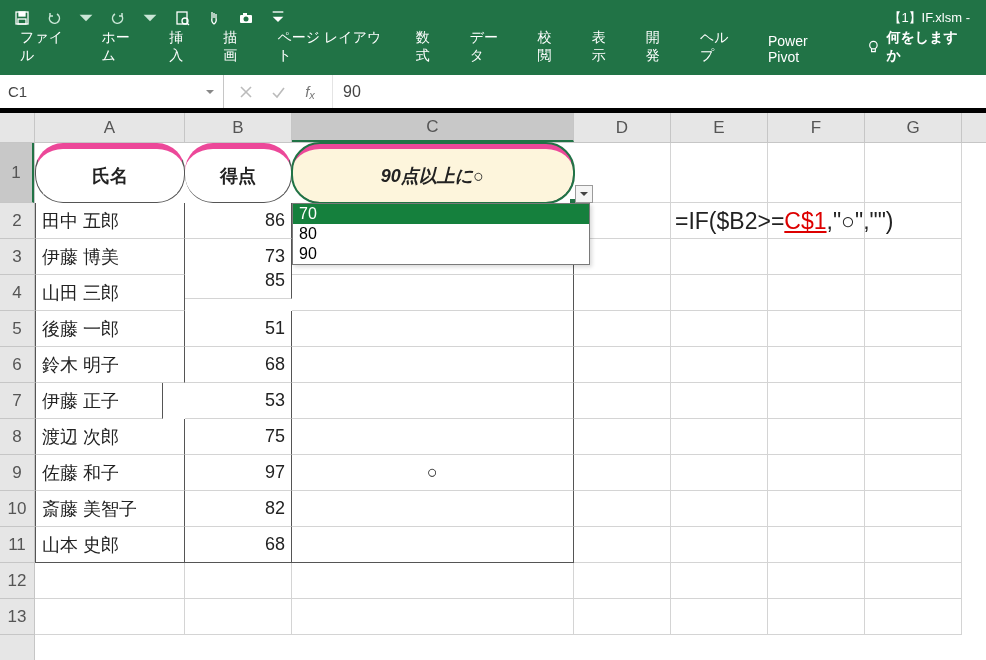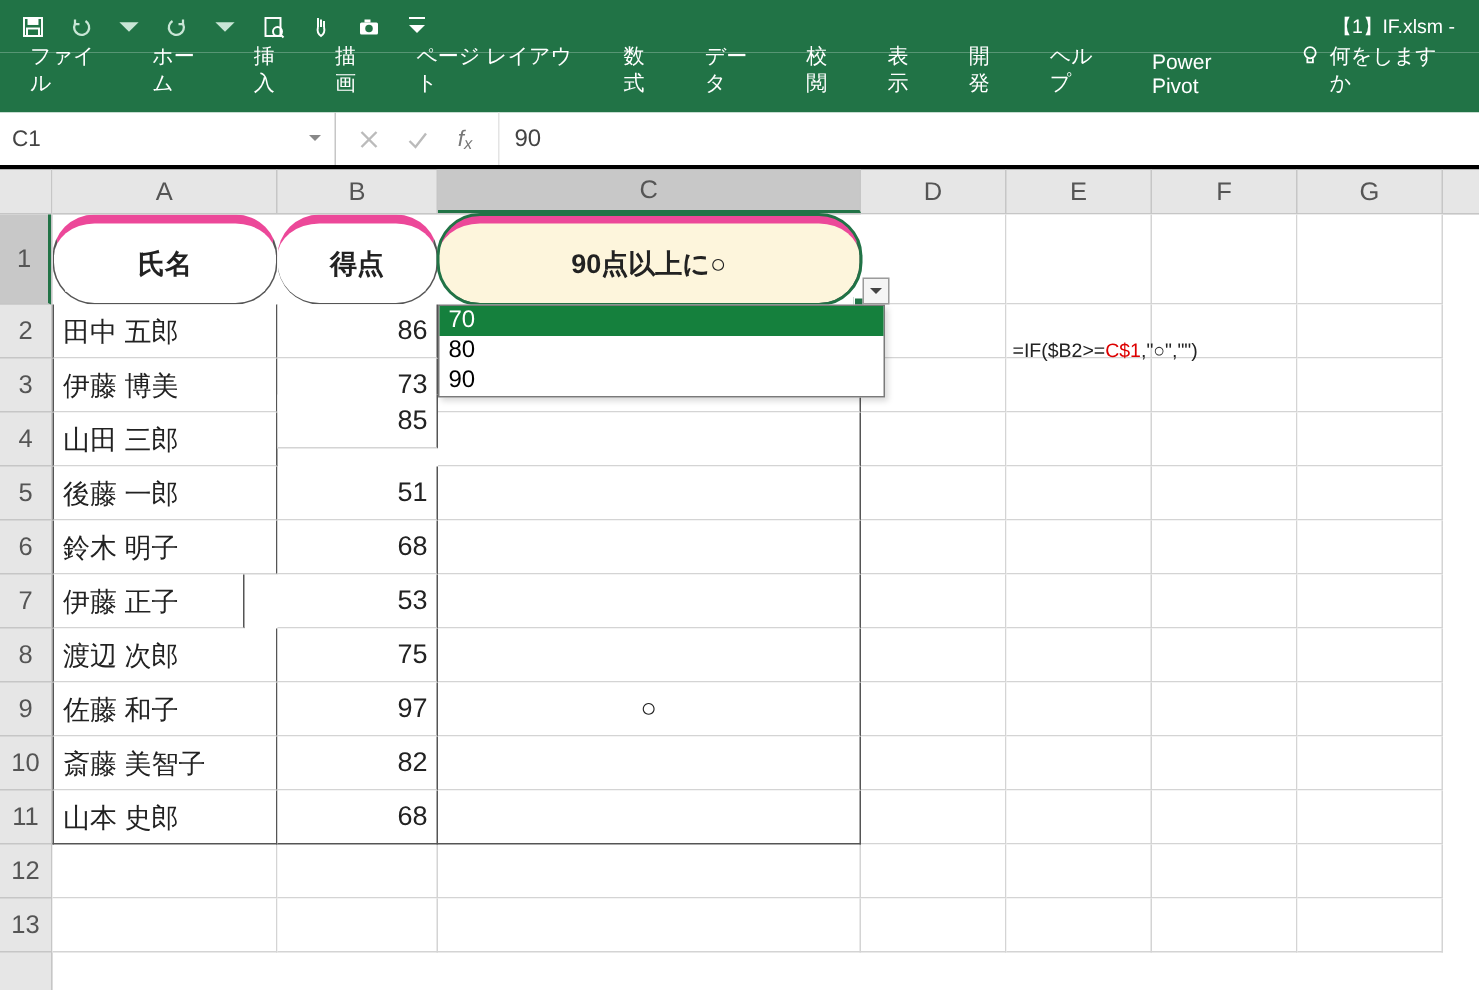--- a/index.html
+++ b/index.html
@@ -8,25 +8,25 @@
   
   .title-bar { background: #217346; height: 35px; display: flex; align-items: center; color: #fff; padding: 12px 8px; }
   .qat { display: flex; gap: 4px; align-items: center; }
   .qat-btn { width: 28px; height: 28px; display: flex; align-items: center; justify-content: center; cursor: pointer; }
   .qat svg { width: 16px; height: 16px; }
   .title-text { margin-left: auto; font-size: 13px; padding-right: 8px; }
 
   
   .ribbon { background: #217346; height: 40px; display: flex; align-items: flex-end; padding: 0 6px; color: #fff; font-size: 14px; }
   .tab { padding: 10px 14px; cursor: pointer; }
-  .tell-me { margin-left: auto; display: flex; gap: 6px; padding: 10px 14px; }
+  .tell-me { margin-left: auto; display: flex; align-items: center; gap: 6px; padding: 10px 14px; font-weight: bold; }
   .tell-me svg { width: 16px; height: 16px; }
 
   
-  .formula-row { display: flex; align-items: center; height: 38px; border-bottom: 3px solid #000000; background: #fff; }
+  .formula-row { display: flex; align-items: center; height: 38px; border-bottom: 5px solid #000000; background: #fff; }
   .name-box { width: 224px; height: 100%; display: flex; align-items: center; border-right: 1px solid #c6c6c6; padding: 0 8px; font-size: 15px; color: #444; }
   .name-box .dd { margin-left: auto; color: #777; }
   .fb-btns { display: flex; align-items: center; gap: 4px; padding: 0 8px; border-right: 1px solid #e4e4e4; height: 100%; }
   .fb-btn { width: 28px; height: 28px; display: flex; align-items: center; justify-content: center; color: #a0a0a0; }
   .fx { font-style: italic; color: #777; font-size: 15px; }
   .formula-input { flex: 1; padding: 0 10px; font-size: 16px; color: #444; }
 
   
   .sheet { display: flex; height: calc(100% - 35px - 40px - 38px); }
   .corner { width: 35px; height: 30px; background: #e6e6e6; border-right: 1px solid #c6c6c6; border-bottom: 1px solid #c6c6c6; flex-shrink: 0; }
@@ -63,23 +63,23 @@
   
   .dd-btn { position: absolute; width: 18px; height: 18px; background: #f5f5f5; border: 1px solid #9b9b9b; display: flex; align-items: center; justify-content: center; z-index: 4; cursor: pointer; }
   .dd-btn svg { width: 10px; height: 10px; }
 
   
   .dd-list { position: absolute; background: #fff; border: 1px solid #7a7a7a; z-index: 10; font-size: 16px; box-shadow: 2px 2px 4px rgba(0,0,0,0.15); }
   .dd-item { padding: 0 6px; height: 20px; line-height: 20px; cursor: pointer; }
   .dd-item.sel-item { background: #15803d; color: #fff; }
 
   
-  .formula-cell { position: absolute; display: flex; align-items: center; font-size: 13px; white-space: nowrap; z-index: 1; margin-top: 12px; }
+  .formula-cell { position: absolute; display: flex; align-items: center; font-size: 23px; white-space: nowrap; z-index: 1; }
   .formula-cell .black { color: #222; }
-  .formula-cell .red { color: #d00; font-weight: 500; }
+  .formula-cell .red { color: #d00; font-weight: 500; text-decoration: underline; }
   .col-h.strong { background: #c8c8c8; border-bottom: 2px solid #217346; }
   .row-h.strong { background: #c8c8c8; border-right: 2px solid #217346; }
 </style>
 </head>
 <body>
 
 <div class="title-bar">
   <div class="qat">
     <div class="qat-btn">
       <svg viewBox="0 0 16 16" fill="none" stroke="#fff" stroke-width="1.3">
@@ -274,21 +274,21 @@
           <div class="cell " style="left: 830px; top: 204px; width: 97px; height: 36px;"></div>
           <div class="cell " style="left: 830px; top: 240px; width: 97px; height: 36px;"></div>
           <div class="cell " style="left: 830px; top: 276px; width: 97px; height: 36px;"></div>
           <div class="cell " style="left: 830px; top: 312px; width: 97px; height: 36px;"></div>
           <div class="cell " style="left: 830px; top: 348px; width: 97px; height: 36px;"></div>
           <div class="cell " style="left: 830px; top: 384px; width: 97px; height: 36px;"></div>
           <div class="cell " style="left: 830px; top: 420px; width: 97px; height: 36px;"></div>
           <div class="cell " style="left: 830px; top: 456px; width: 97px; height: 36px;"></div>
           <div class="cell header-cell b-left b-top b-right b-bottom" style="left: 0px; top: 0px; width: 150px; height: 60px;">氏名</div>
           <div class="cell header-cell b-top b-right b-bottom" style="left: 150px; top: 0px; width: 107px; height: 60px;">得点</div>
-          <div class="cell header-cell b-top b-right b-bottom sel" style="left: 257px; top: 0px; width: 282px; height: 60px;">90点以上に○<div class="sel-handle"></div></div>
+          <div class="cell header-cell b-top b-right b-bottom sel" style="left: 257px; top: 0px; width: 282px; height: 60px; font-style: italic;">90点以上に○<div class="sel-handle"></div></div>
           <div class="cell b-left b-right" style="left: 0px; top: 60px; width: 150px; height: 36px;">田中 五郎</div>
           <div class="cell num b-right" style="left: 150px; top: 60px; width: 107px; height: 36px;">86</div>
           <div class="cell center b-right" style="left: 257px; top: 60px; width: 282px; height: 36px;"></div>
           <div class="cell b-left b-right" style="left: 0px; top: 96px; width: 150px; height: 36px;">伊藤 博美</div>
           <div class="cell num b-right" style="left: 150px; top: 96px; width: 107px; height: 36px;">73</div>
           <div class="cell center b-right" style="left: 257px; top: 96px; width: 282px; height: 36px;"></div>
           <div class="cell b-left b-right" style="left: 0px; top: 132px; width: 150px; height: 36px;">山田 三郎</div>
           <div class="cell num b-right" style="left: 150px; top: 120px; width: 107px; height: 36px;">85</div>
           <div class="cell center b-right" style="left: 257px; top: 132px; width: 282px; height: 36px;"></div>
           <div class="cell b-left b-right" style="left: 0px; top: 168px; width: 150px; height: 36px;">後藤 一郎</div>

